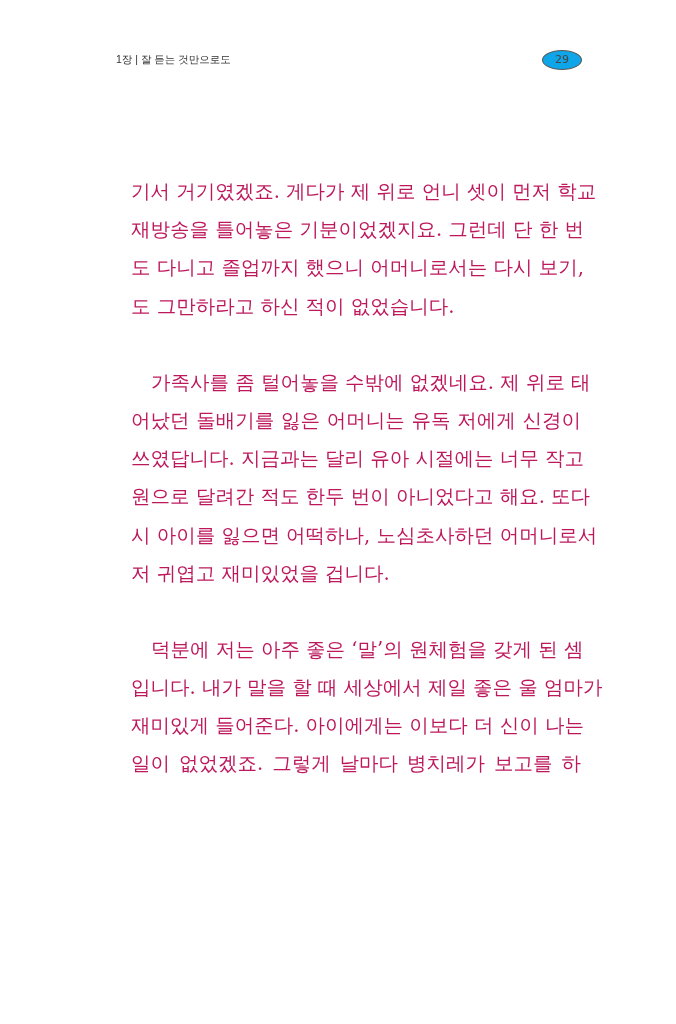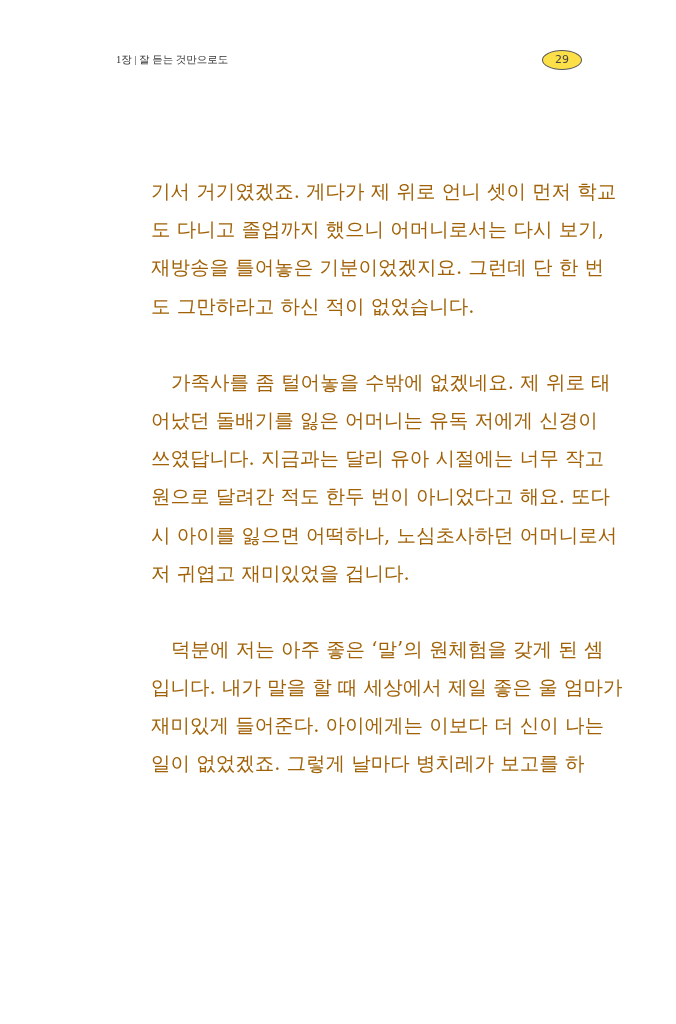--- a/index.html
+++ b/index.html
@@ -19,33 +19,33 @@
       position: absolute;
       left: 116px;
       top: 52px;
       width: 470px;
       height: 18px;
     }
     .chapter-label {
       position: absolute;
       left: 0;
       top: 1px;
-      font-family: Liberation Serif, serif;
+      font-family: Liberation Sans, sans-serif;
       font-size: 10.5px;
       color: #333333;
       letter-spacing: 0px;
     }
     .page-number-badge {
       position: absolute;
       right: 4px;
       top: -2px;
       width: 38px;
       height: 18px;
       border-radius: 50%;
-      background: #fde047;
+      background: #0ea5e9;
       border: 1.2px solid #5a5a5a;
       text-align: center;
       line-height: 18px;
       font-family: "DejaVu Sans", "Liberation Sans", sans-serif;
       font-size: 11px;
       color: #444444;
     }
     .body-text {
       position: absolute;
       left: 131px;
@@ -57,22 +57,21 @@
       padding: 0;
     }
     .line {
       display: block;
       height: 38.2px;
       line-height: 38.2px;
       font-size: 19.5px;
       white-space: nowrap;
       text-align: justify;
       text-align-last: justify;
-      color: #a16207;
-      margin-left: 20px;
+      color: #be185d;
     }
     .line.last {
       text-align-last: left;
     }
     .line.indent {
       padding-left: 20px;
     }
     .para-gap {
       height: 38px;
     }
@@ -81,22 +80,22 @@
 <body>
 
 <div class="running-header">
   <span class="chapter-label">1장 | 잘 듣는 것만으로도</span>
   <span class="page-number-badge">29</span>
 </div>
 
 <div class="body-text">
   <div class="paragraph">
     <span class="line">기서 거기였겠죠. 게다가 제 위로 언니 셋이 먼저 학교</span>
+    <span class="line">재방송을 틀어놓은 기분이었겠지요. 그런데 단 한 번</span>
     <span class="line">도 다니고 졸업까지 했으니 어머니로서는 다시 보기,</span>
-    <span class="line">재방송을 틀어놓은 기분이었겠지요. 그런데 단 한 번</span>
     <span class="line last">도 그만하라고 하신 적이 없었습니다.</span>
   </div>
   <div class="para-gap"></div>
   <div class="paragraph">
     <span class="line indent">가족사를 좀 털어놓을 수밖에 없겠네요. 제 위로 태</span>
     <span class="line">어났던 돌배기를 잃은 어머니는 유독 저에게 신경이</span>
     <span class="line">쓰였답니다. 지금과는 달리 유아 시절에는 너무 작고</span>
     <span class="line">원으로 달려간 적도 한두 번이 아니었다고 해요. 또다</span>
     <span class="line">시 아이를 잃으면 어떡하나, 노심초사하던 어머니로서</span>
     <span class="line last">저 귀엽고 재미있었을 겁니다.</span>

